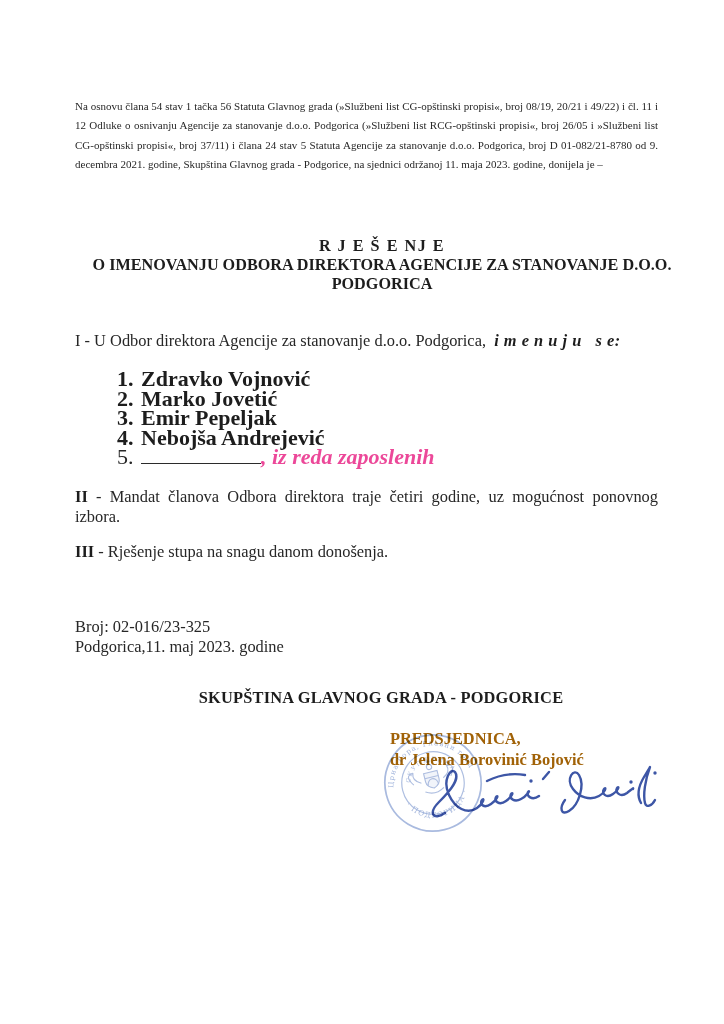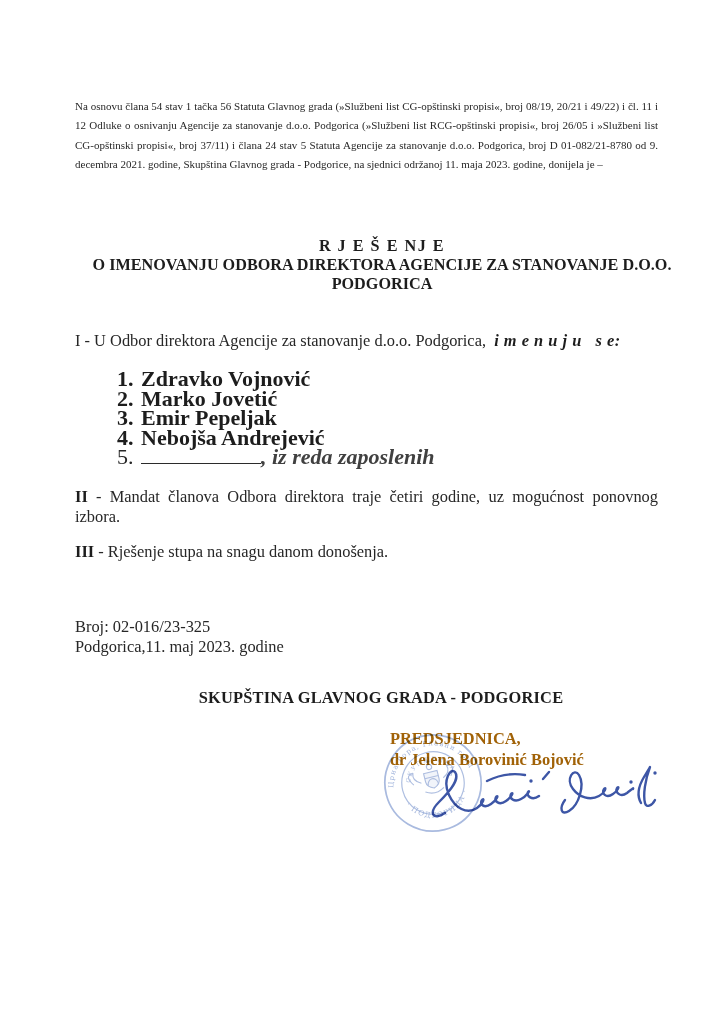--- a/index.html
+++ b/index.html
@@ -20,21 +20,21 @@
   .title .t1{letter-spacing:1.5px;white-space:pre-wrap;}
   .lead{
     position:absolute;left:75px;top:331px;width:600px;
     font-size:16.4px;white-space:pre-wrap;
   }
   .lead .em{font-weight:bold;font-style:italic;letter-spacing:.5px;color:#1d1d1d;margin-top:23px;}
   .members{position:absolute;left:117px;top:369px;font-size:22px;line-height:19.6px;}
   .members .row{white-space:nowrap;}
   .members .num{display:inline-block;width:24px;}
   .b{font-weight:bold;color:#1d1d1d;}
-  .bi{font-weight:bold;font-style:italic;color:#404040;}
+  .bi{font-weight:bold;font-style:italic;color:#ec4899;}
   .blank{
     display:inline-block;width:120px;height:13px;
     border-bottom:1.6px solid #2b2b2b;margin-right:0px;
   }
   .sec{position:absolute;left:75px;width:583px;font-size:16.4px;line-height:19.6px;white-space:pre-wrap;}
   .sec2{top:487px;text-align:justify;}
   .sec3{top:542px;}
   .ref{position:absolute;left:75px;top:617px;font-size:16.4px;line-height:19.8px;}
   .issuer{
     position:absolute;left:19px;top:688px;width:724px;text-align:center;

